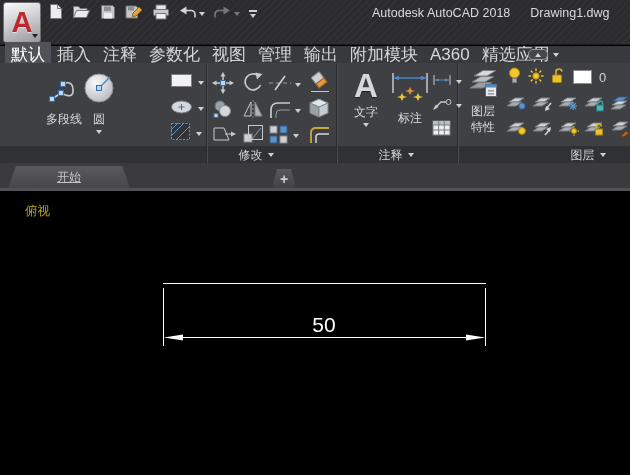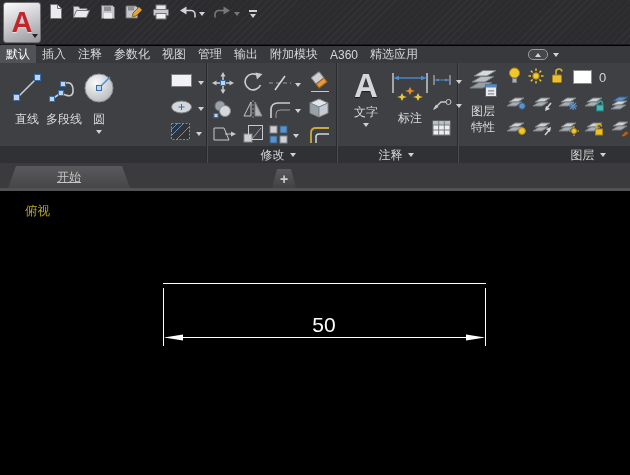--- a/index.html
+++ b/index.html
@@ -20,21 +20,21 @@
   .dd{width:0;height:0;border-left:3.5px solid transparent;border-right:3.5px solid transparent;border-top:4px solid #cfd2d5;display:inline-block;}
   .dd.dark{border-top-color:#222;}
   #qat{left:48px;top:4px;height:19px;display:flex;align-items:center;gap:9px;}
   .qat-btn{display:flex;align-items:center;gap:3px;}
   .dim{opacity:.45;}
   #title-text{left:372px;top:6px;display:flex;gap:20px;color:#dadada;font-size:12.5px;white-space:nowrap;}
   #menubar{left:45px;top:26px;height:18px;display:flex;gap:20px;align-items:center;color:#e3e3e3;font-size:11.5px;}
   #menubar span{cursor:default;white-space:nowrap;}
 
   
-  #ribbon-tabs{left:0;top:46px;width:630px;height:17px;background:#38393c;display:flex;align-items:center;font-size:12px;color:#d6d6d6;}
+  #ribbon-tabs{left:0;top:46px;width:630px;height:17px;background:#38393c;display:flex;align-items:center;padding-left:5px;font-size:17px;color:#d6d6d6;}
   #ribbon-tabs .rtab{padding:1px 6px;white-space:nowrap;}
   #ribbon-tabs .rtab.active{background:#515257;color:#ffffff;border-radius:1px;}
   #ribbon-min{left:528px;top:49px;width:20px;height:11px;border:1px solid #98989c;border-radius:5px;background:#46474a;display:flex;align-items:center;justify-content:center;}
   #ribbon-min .up{width:0;height:0;border-left:3px solid transparent;border-right:3px solid transparent;border-bottom:4px solid #d6d6d6;}
   #ribbon-min-dd{left:553px;top:53px;}
 
   
   #panels{left:0;top:63px;width:630px;height:100px;background:#3e4043;font-size:12px;color:#d8d8d8;}
   #panels .strip{position:absolute;left:0;top:83px;width:630px;height:17px;background:#303134;}
   .sep{position:absolute;top:0;width:1px;height:100px;background:#2a2b2d;box-shadow:1px 0 0 #4b4c4f;}
@@ -121,20 +121,24 @@
           <span class="dd"></span>
         </span>
       <span class="qat-btn">
           <span style="display:inline-flex;flex-direction:column;align-items:center;gap:2px;">
             <span style="width:8px;border-top:2px solid #d2d3d6;"></span>
             <span class="dd"></span>
           </span>
         </span>
     </div>
 
+    <div id="title-text" class="abs">
+      <span>Autodesk AutoCAD 2018</span>
+      <span>Drawing1.dwg</span>
+    </div>
 
   </div>
 
   <div id="ribbon-tabs" class="abs">
     <span class="rtab active">默认</span>
     <span class="rtab">插入</span>
     <span class="rtab">注释</span>
     <span class="rtab">参数化</span>
     <span class="rtab">视图</span>
     <span class="rtab">管理</span>
@@ -147,28 +151,20 @@
       <span class="up"></span>
     </div>
   <span id="ribbon-min-dd" class="dd abs"></span>
 
   <div id="panels" class="abs">
     <div class="strip"></div>
     <div class="sep" style="left:206px;"></div>
     <div class="sep" style="left:336px;"></div>
     <div class="sep" style="left:457px;"></div>
 
-    <div class="tool-big" style="left:7px;top:7px;width:40px;">
-      <span><svg width="34" height="36">
-            <line x1="7" y1="28" x2="27" y2="8" stroke="#c8ccd0" stroke-width="1.6"></line>
-            <rect x="3.5" y="24.5" width="6" height="6" fill="#bcd6f2" stroke="#3a6ea8"></rect>
-            <rect x="24.5" y="4.5" width="6" height="6" fill="#bcd6f2" stroke="#3a6ea8"></rect>
-          </svg></span>
-      <span class="lbl">直线</span>
-    </div>
     <div class="tool-big" style="left:41px;top:7px;width:46px;">
       <span><svg width="34" height="36">
             <path d="M5 29 L14 23 Q27 30 26 19 Q25 10 16 14" fill="none" stroke="#c8ccd0" stroke-width="1.6"></path>
             <rect x="2.5" y="26.5" width="5" height="5" fill="#bcd6f2" stroke="#3a6ea8"></rect>
             <rect x="11.5" y="20.5" width="5" height="5" fill="#bcd6f2" stroke="#3a6ea8"></rect>
             <rect x="13.5" y="11.5" width="5" height="5" fill="#bcd6f2" stroke="#3a6ea8"></rect>
           </svg></span>
       <span class="lbl">多段线</span>
     </div>
     <div class="tool-big" style="left:80px;top:5px;width:38px;">
@@ -291,21 +287,21 @@
             <rect x="12" y="12" width="7" height="7" fill="#cdd2d8" stroke="#84888c"></rect>
           </svg></span>
         <span class="dd"></span>
       </div>
     <div class="mod-btn" style="left:308px;top:61px;">
         <span><svg width="22" height="20">
             <path d="M3 19V9q0-5 5-5h13" fill="none" stroke="#c9a93e" stroke-width="1.8"></path>
             <path d="M8 19v-6q0-3 3-3h10" fill="none" stroke="#d2d6da" stroke-width="1.5"></path>
           </svg></span>
       </div>
-    <div class="panel-label" style="left:238px;width:80px;">
+    <div class="panel-label" style="left:216px;width:80px;">
       <span>修改</span>
         <span class="dd"></span>
     </div>
 
     <div class="tool-big" style="left:347px;top:6px;width:38px;">
       <span class="big-a">A</span>
       <span class="lbl">文字</span>
       <span class="dd"></span>
     </div>
     <div class="tool-big" style="left:389px;top:8px;width:42px;justify-content:space-between;">

